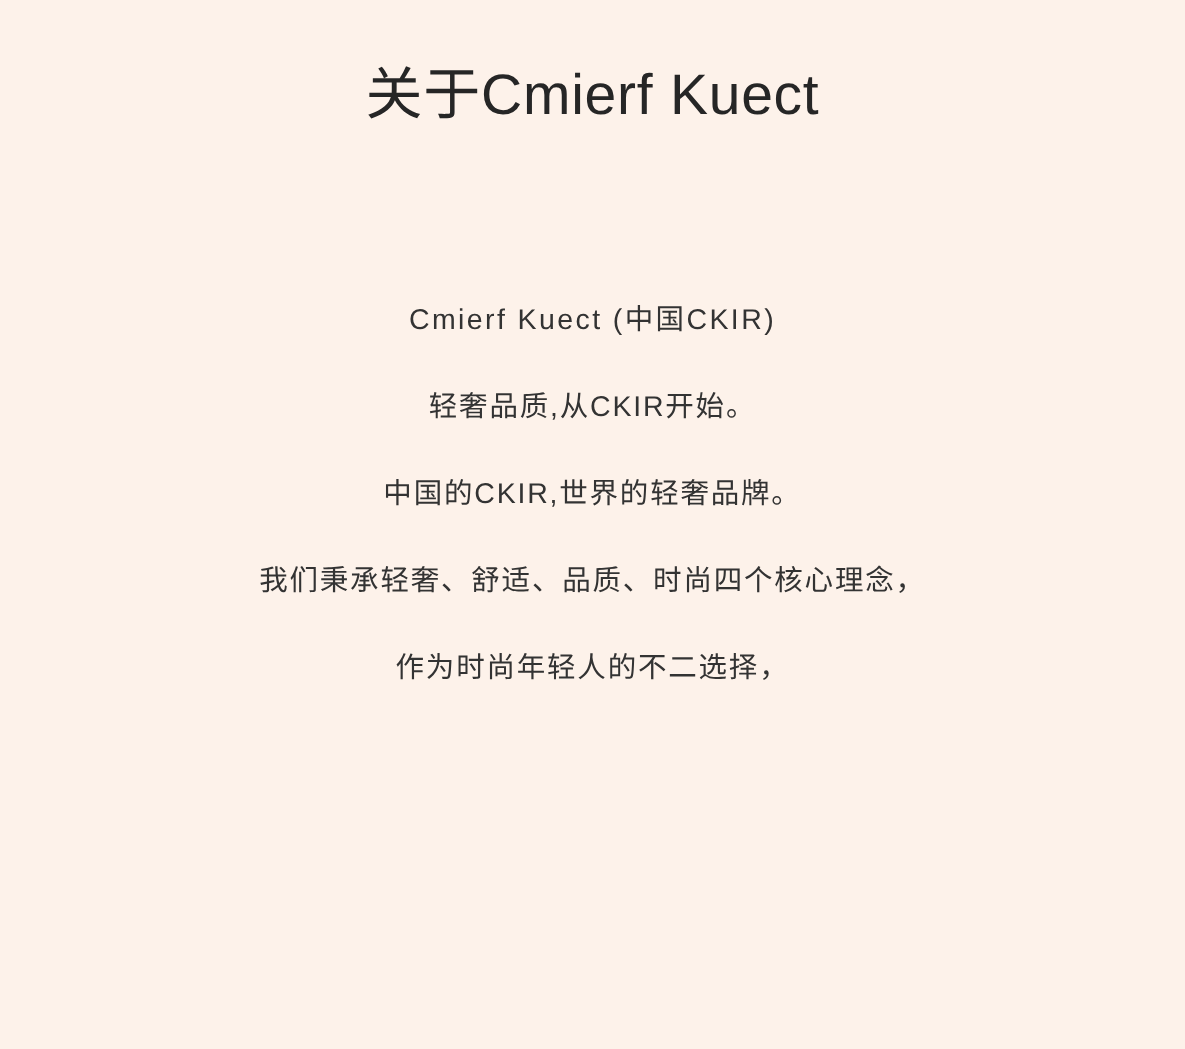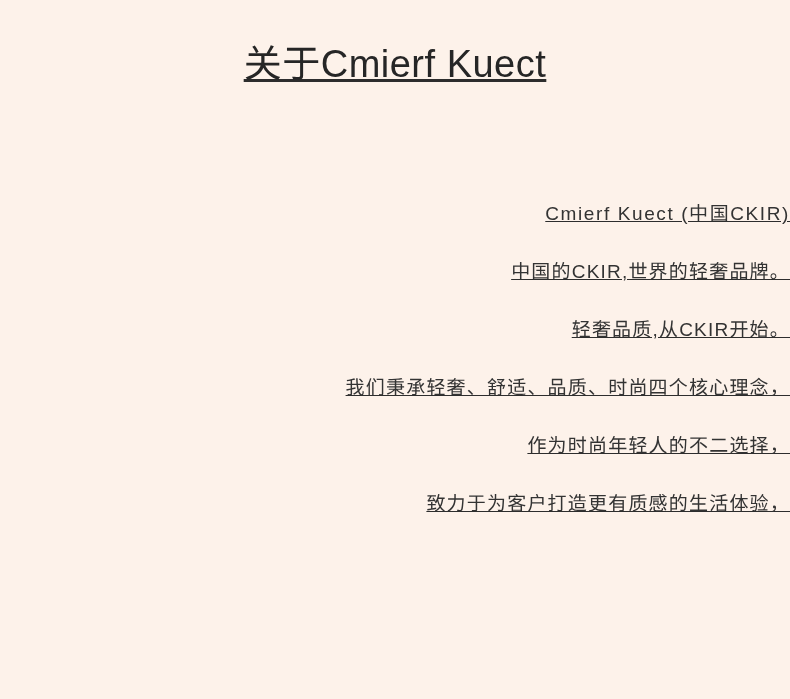--- a/index.html
+++ b/index.html
@@ -16,35 +16,34 @@
     overflow: hidden;
   }
   .page {
     width: 790px;
     height: 699px;
     box-sizing: border-box;
     display: flex;
     flex-direction: column;
     align-items: center;
     background: #fdf2ea;
-    text-decoration: underline;
   }
   .page-title {
     margin-top: 42px;
     font-size: 38px;
     font-weight: 400;
     letter-spacing: 0.5px;
     color: #262626;
     text-align: center;
     line-height: 1.2;
   }
   .body-block {
     margin-top: 72px;
     width: 100%;
-    text-align: right;
+    text-align: center;
   }
   .body-line {
     font-size: 19px;
     line-height: 58px;
     color: #333333;
     letter-spacing: 1.2px;
     white-space: nowrap;
   }
   .body-line.first {
     letter-spacing: 1.6px;
@@ -55,21 +54,20 @@
 </style>
 </head>
 <body>
 
 <div class="page">
 
   <h1 class="page-title">关于Cmierf Kuect</h1>
 
   <div class="body-block">
     <div class="body-line first">Cmierf Kuect (中国CKIR)</div>
+    <div class="body-line">轻奢品质,从CKIR开始。</div>
     <div class="body-line">中国的CKIR,世界的轻奢品牌。</div>
-    <div class="body-line">轻奢品质,从CKIR开始。</div>
     <div class="body-line">我们秉承轻奢、舒适、品质、时尚四个核心理念，</div>
     <div class="body-line">作为时尚年轻人的不二选择，</div>
-    <div class="body-line">致力于为客户打造更有质感的生活体验，</div>
   </div>
 
   <div class="spacer-bottom"></div>
 </div>
 
 </body></html>

